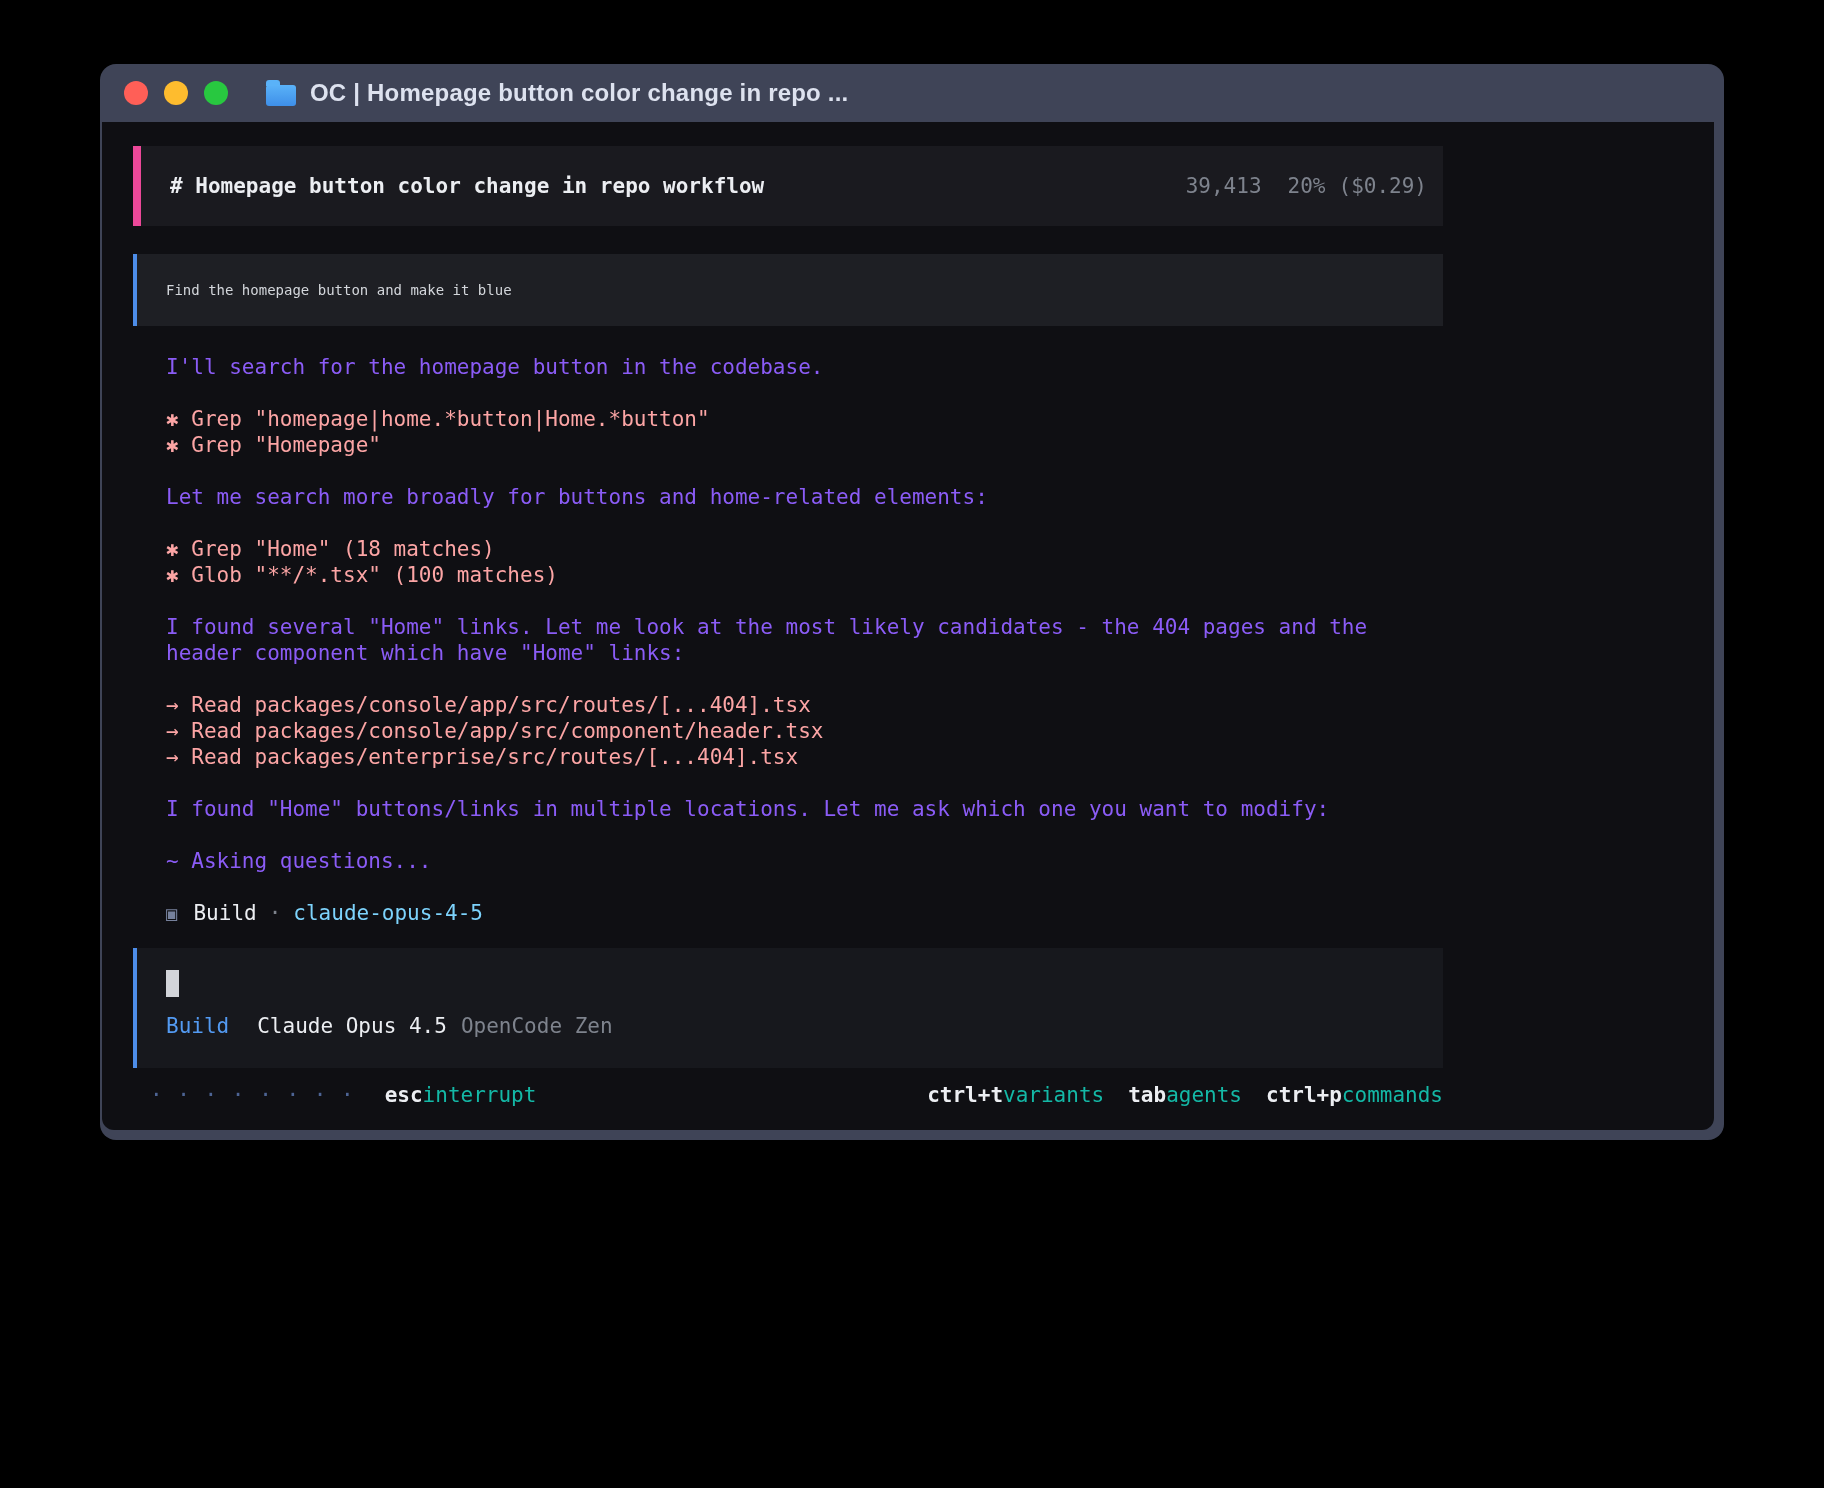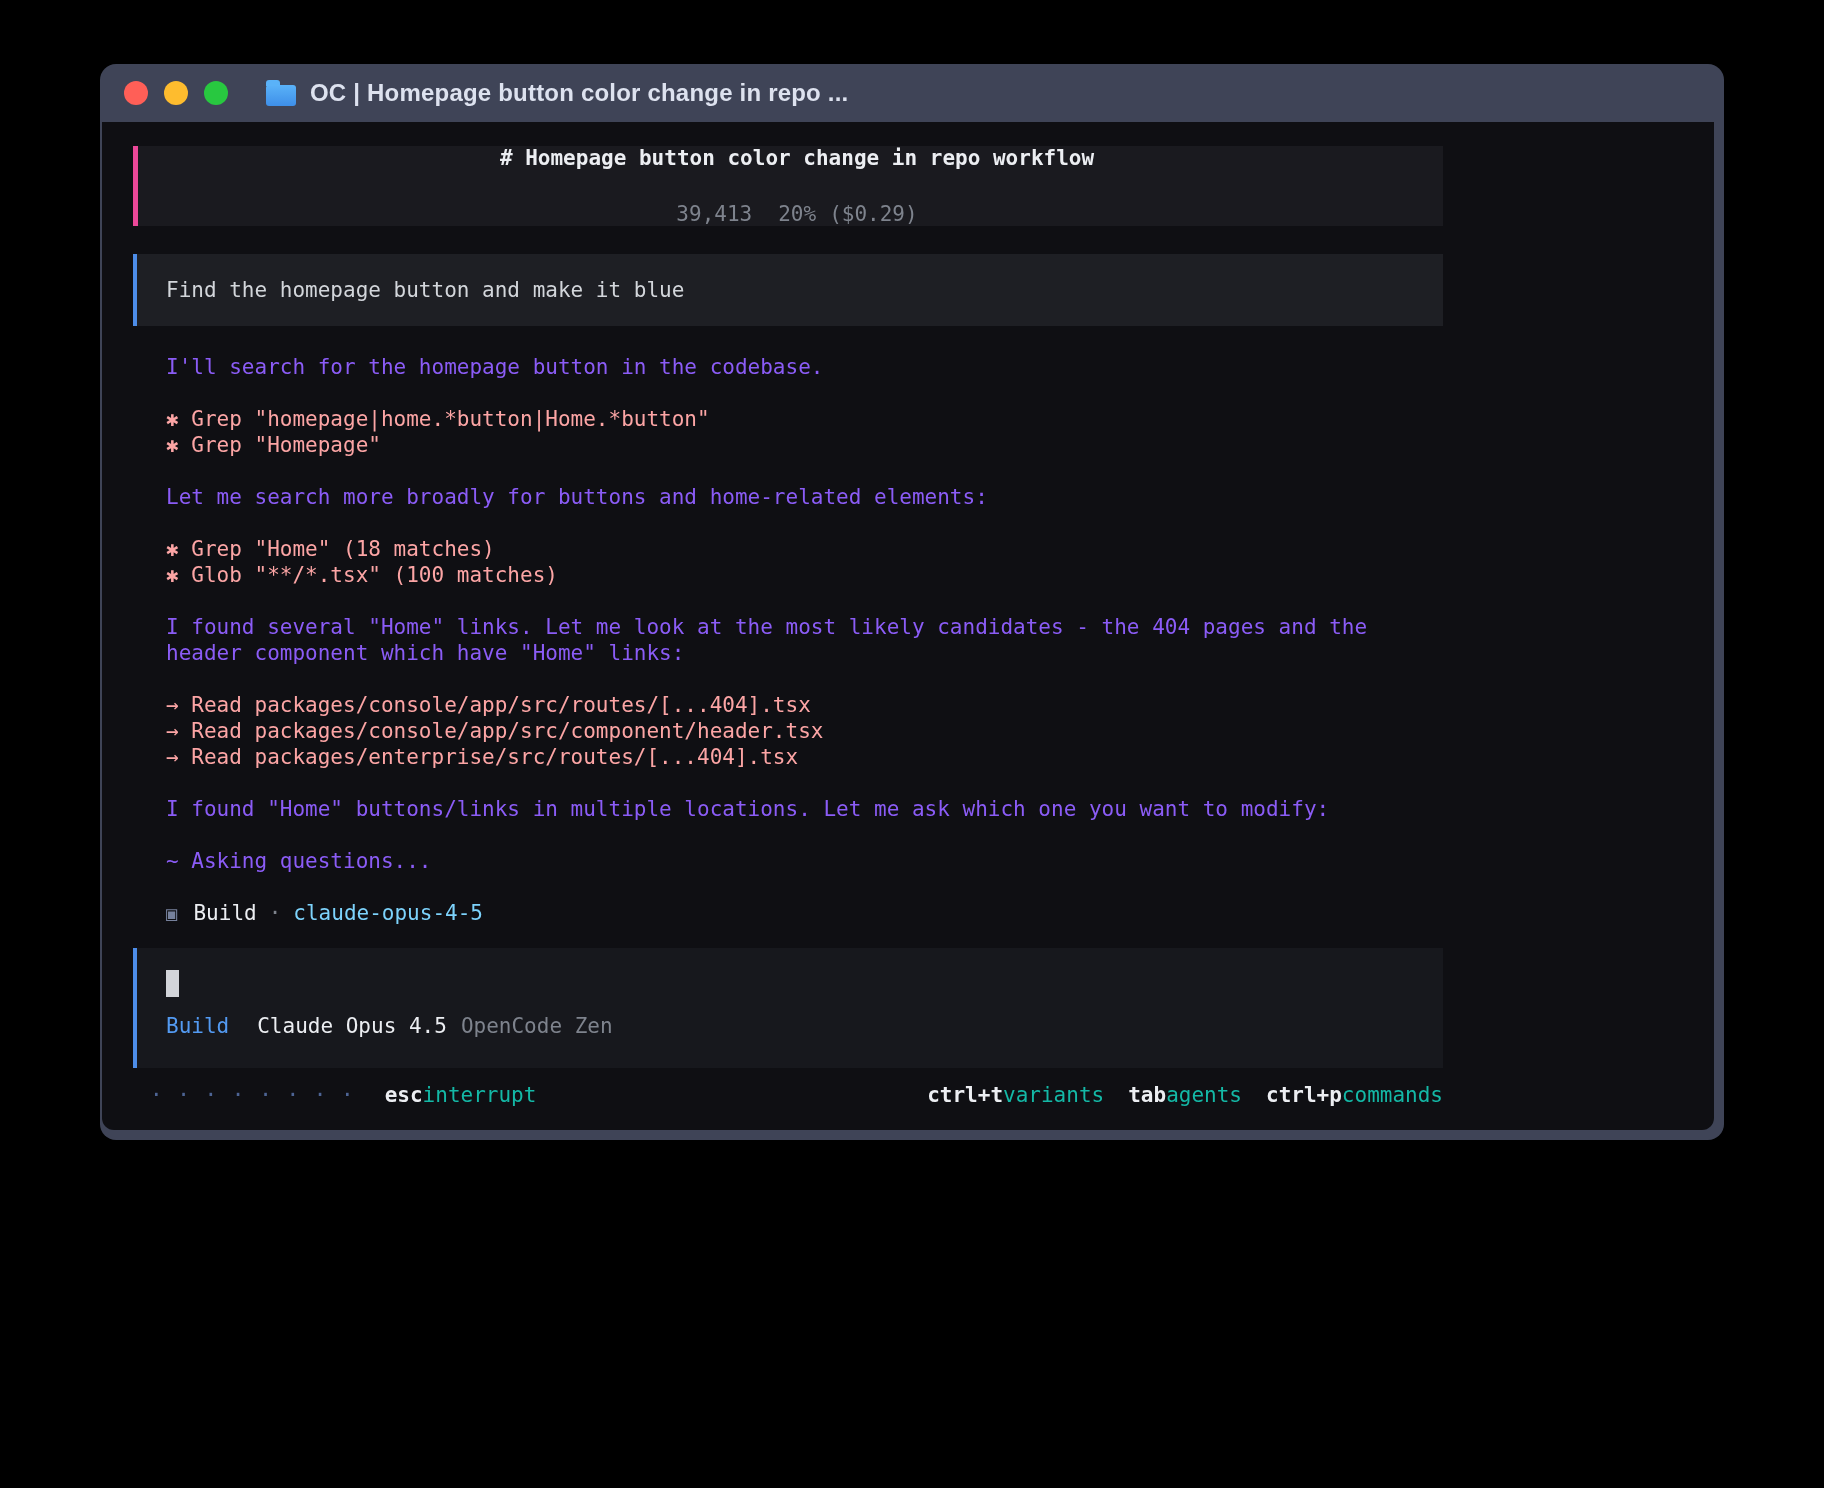--- a/index.html
+++ b/index.html
@@ -17,33 +17,33 @@
   .dot.red{background:#ff5f57}.dot.yellow{background:#febc2e}.dot.green{background:#28c840}
   .title-group { display:flex; align-items:center; margin-left:22px; gap:14px; }
   .folder-icon { position:relative; width:30px; height:21px; background:linear-gradient(#5ab2f8,#3e8fe9); border-radius:3px; margin-top:4px; }
   .folder-icon::before { content:""; position:absolute; top:-5px; left:0; width:14px; height:6px; background:#5ab2f8; border-radius:3px 3px 0 0; }
   .title-text { font-family:"Liberation Sans",sans-serif; font-weight:bold; font-size:24px; color:#dde2ef; letter-spacing:.2px; }
 
   .terminal { height:1008px; background:#0f0f13; border-radius:0 0 12px 12px; padding:24px 0 0 31px; overflow:hidden; }
   .tui { width:1310px; }
 
   .session-header {
-    background:#1a1a1f; border-left:5px solid #ec4899; height:80px;
+    background:#1a1a1f; border-left:8px solid #ec4899; height:80px;
     display:flex; align-items:center; justify-content:space-between;
-    padding:0 16px 0 29px; margin-bottom:28px;flex-direction:column;
+    padding:0 16px 0 29px; margin-bottom:28px;
   }
   .session-title { font-size:21px; font-weight:bold; color:#eceef2; }
   .session-stats { font-size:21px; color:#7e838d; white-space:pre; }
   .stat-gap { margin-left:26px; }
   .stat-gap-sm { margin-left:13px; }
 
   .user-block {
     background:#1e1f24; border-left:4px solid #4d8de9; height:72px;
     display:flex; align-items:center; padding-left:29px; margin-bottom:28px;
-    font-size:21px; color:#d3d6db;
+    font-size:14px; color:#d3d6db;
   }
 
   .line { font-size:21px; line-height:26px; margin-left:33px; width:1277px; white-space:pre-wrap; word-break:break-word; }
   .text { color:#8b5cf6; }
   .dim  { color:#fca5a5; }
   .mb   { margin-bottom:26px; }
 
   .agent-line { display:flex; align-items:center; margin:0 0 22px 33px; font-size:21px; line-height:26px; }
   .agent-icon { color:#76819c; margin-right:16px; font-size:19px; }
   .agent-name { color:#eceef2; }

